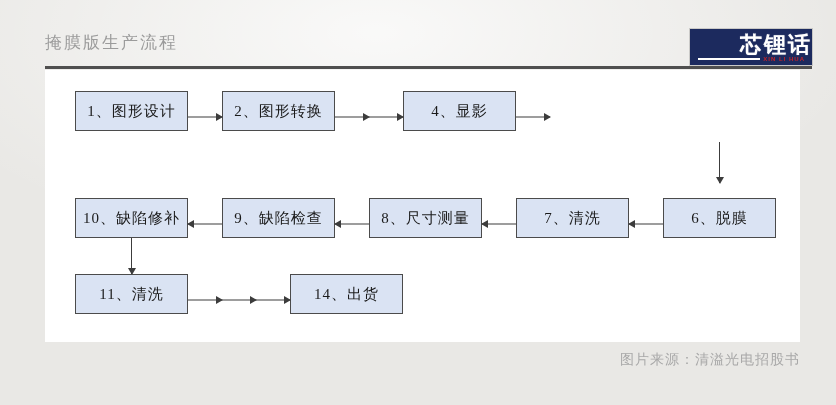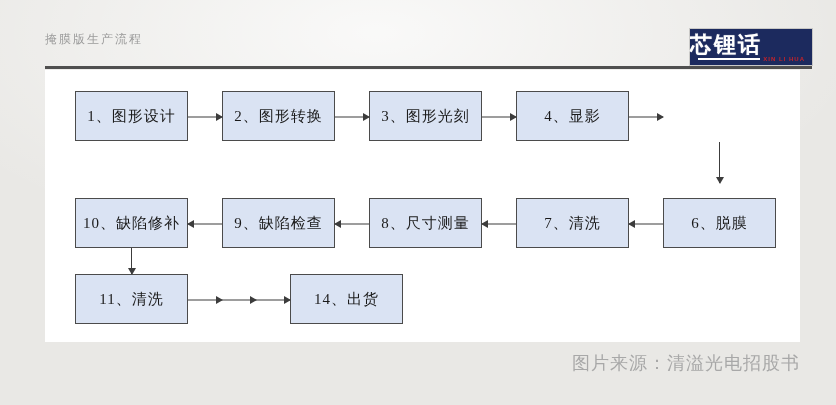--- a/index.html
+++ b/index.html
@@ -12,30 +12,30 @@
   html,body{width:836px;height:405px;overflow:hidden;}
   body{
     position:relative;
     font-family:"Liberation Sans","DejaVu Sans",sans-serif;
     background:
       radial-gradient(ellipse 700px 320px at 45% 8%, rgba(255,255,255,.75), rgba(255,255,255,0) 70%),
       var(--page_bg);
   }
   .page-title{
     position:absolute;left:45px;top:31px;
-    font-size:12px;letter-spacing:2px;color:var(--title);
+    font-size:17px;letter-spacing:2px;color:var(--title);
   }
   .divider{
     position:absolute;left:45px;top:66px;width:767px;height:3px;
     background:var(--divider);
   }
   .logo{
     position:absolute;left:690px;top:29px;width:122px;height:36px;
     background:var(--logo_bg);
-    display:flex;align-items:center;justify-content:flex-start;
+    display:flex;align-items:center;justify-content:flex-end;
     box-shadow:0 0 0 1px rgba(0,0,0,.15);
   }
   .logo-text{
     color:var(--logo_text);font-size:22px;font-weight:bold;letter-spacing:2px;
     font-family:"Liberation Serif","DejaVu Serif",serif;
     line-height:1;margin-top:-4px;text-shadow:0 0 1px rgba(255,255,255,.6);
   }
   .logo-underline{
     position:absolute;left:8px;bottom:5px;width:62px;height:2px;background:#ffffff;
   }
@@ -45,21 +45,21 @@
   }
   .flow-panel{
     position:absolute;left:45px;top:70px;width:755px;height:272px;
     background:var(--panel);
   }
   .flow-row{
     position:absolute;left:30px;display:flex;align-items:stretch;height:51px;
   }
   .row-0{top:21px;} .row-1{top:128px;} .row-2{top:204px;text-align:right;}
   .flow-box{
-    width:113px;height:50px;flex:0 0 113px;
+    width:113px;height:40px;flex:0 0 113px;
     background:var(--box_fill);
     border:1.5px solid var(--box_border);
     display:flex;align-items:center;justify-content:center;
     font-family:"Liberation Serif","DejaVu Serif",serif;
     font-size:15px;color:var(--box_text);letter-spacing:1px;white-space:nowrap;
   }
   .connector{width:34px;flex:0 0 34px;position:relative;}
   .connector::before{
     content:"";position:absolute;left:0;right:0;top:50%;height:1px;
     background:var(--arrow);transform:translateY(-50%);
@@ -77,21 +77,21 @@
   .vconnector{position:absolute;width:1px;background:var(--arrow);}
   .vc-1{left:674px;top:72px;height:41px;}
   .vc-2{left:86px;top:164px;height:40px;}
   .vconnector::after{
     content:"";position:absolute;bottom:-1px;left:50%;transform:translateX(-50%);
     border-top:7px solid var(--arrow);
     border-left:4px solid transparent;border-right:4px solid transparent;
   }
   .source-caption{
     position:absolute;right:36px;top:351px;
-    font-size:18px;letter-spacing:1px;color:var(--source);
+    font-size:14px;letter-spacing:1px;color:var(--source);
   }
 </style>
 </head>
 <body>
 
 <div class="page-title">掩膜版生产流程</div>
 <div class="divider"></div>
 
 <div class="logo">
   <span class="logo-text">芯锂话</span>
@@ -101,21 +101,20 @@
 
 <div class="flow-panel">
 
   <div class="vconnector vc-1"></div>
   <div class="vconnector vc-2"></div>
 <div class="flow-row row-0">
       <div class="flow-box">1、图形设计</div>
       <div class="connector arr-right"></div>
       <div class="flow-box">2、图形转换</div>
       <div class="connector arr-right"></div>
-      <div class="flow-box">3、图形光刻</div>
       <div class="connector arr-right"></div>
       <div class="flow-box">4、显影</div>
       <div class="connector arr-right"></div>
     </div>
     <div class="flow-row row-1">
       <div class="flow-box">10、缺陷修补</div>
       <div class="connector arr-left"></div>
       <div class="flow-box">9、缺陷检查</div>
       <div class="connector arr-left"></div>
       <div class="flow-box">8、尺寸测量</div>

